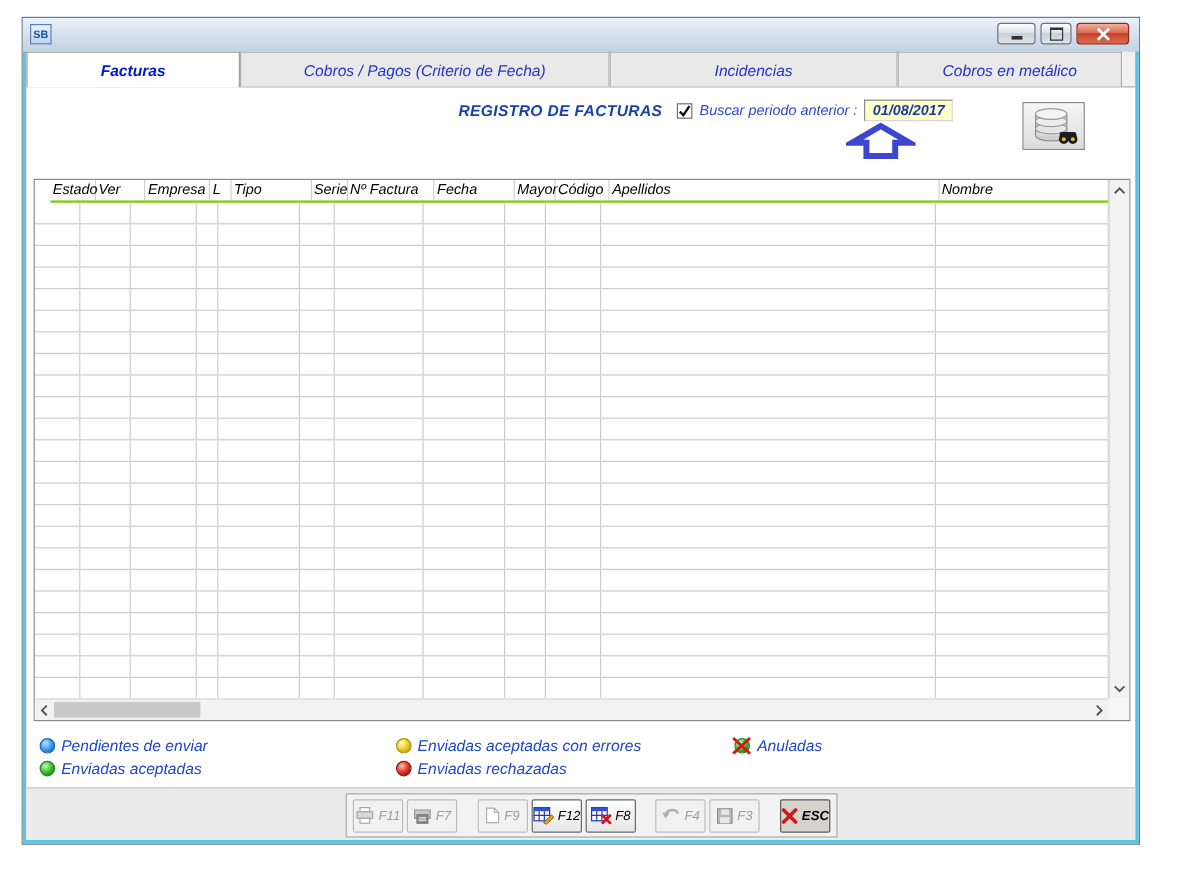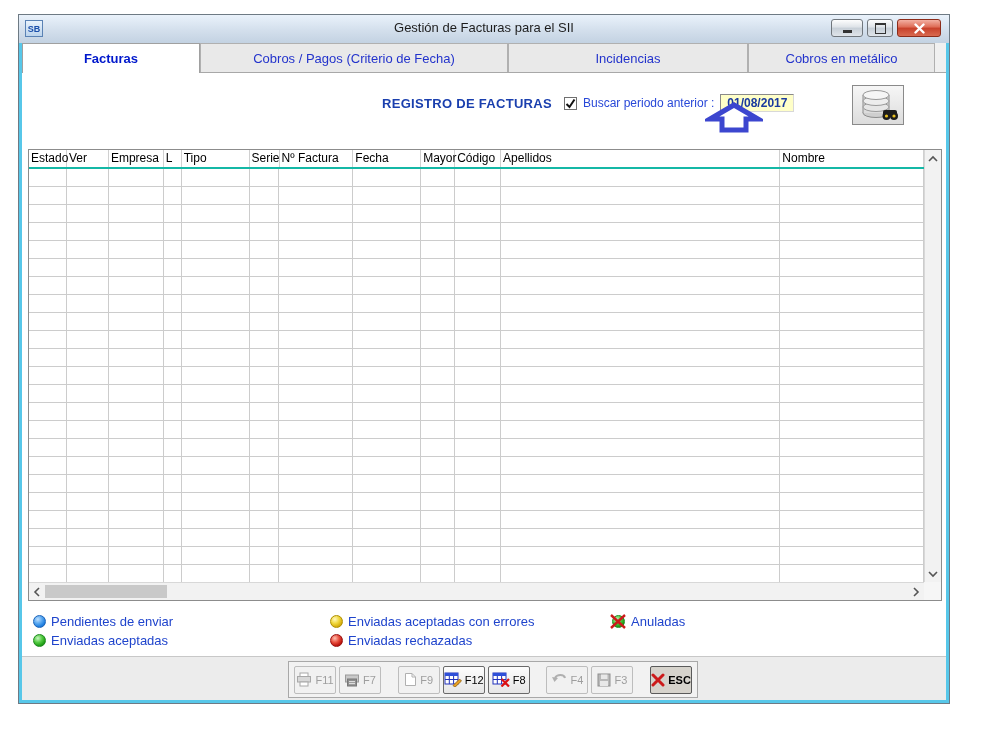--- a/index.html
+++ b/index.html
@@ -9,41 +9,41 @@
   .titlebar{position:relative;height:28px;background:linear-gradient(#eaf2fb,#d3dfec 55%,#c3d2e2);border-bottom:1px solid #aebfcf;}
   .tb-title{position:absolute;left:0;right:0;top:5px;text-align:center;font-size:13px;color:#1d1d1d;pointer-events:none;}
   .tb-logo{position:absolute;left:6px;top:5px;width:18px;height:17px;background:linear-gradient(#e8f2fc,#bcd4ec);border:1px solid #5a82b4;color:#1a4faa;font-size:9px;font-weight:bold;text-align:center;line-height:17px;box-sizing:border-box;}
   .tb-controls{position:absolute;right:8px;top:4px;display:flex;gap:4px;}
   .tb-btn{height:18px;border:1px solid #70767c;border-radius:3px;background:linear-gradient(#fdfdfd,#dde2e7 45%,#c6ced6 50%,#e0e5ea);display:flex;align-items:center;justify-content:center;box-sizing:border-box;}
   .tb-min{width:32px;} .tb-max{width:26px;} 
   .tb-close{width:44px;background:linear-gradient(#f3b0a2,#dd6a54 45%,#c7402a 50%,#d96a50);border-color:#8c2c1a;}
   .glyph-min{width:9px;height:3px;background:#333;margin-top:7px;}
   .glyph-max{width:9px;height:8px;border:1px solid #333;border-top:2px solid #333;background:transparent;}
   
-  .client{position:absolute;left:0;right:0;top:28px;bottom:0;border:3px solid #57c7e9;border-top:none;background:#fca5a5;box-sizing:border-box;}
+  .client{position:absolute;left:0;right:0;top:28px;bottom:0;border:3px solid #57c7e9;border-top:none;background:#fca5a5;box-sizing:border-box;font-style:italic;}
   
   .tabstrip{position:absolute;left:0;right:0;top:0;height:30px;background:#f0f0f0;border-bottom:1px solid #a8a8a8;display:flex;box-sizing:border-box;}
   .tab{height:29px;box-sizing:border-box;border:1px solid #b0b0b0;border-bottom:none;background:#e9e9e9;color:#2333cc;font-size:13px;display:flex;align-items:center;justify-content:center;cursor:default;}
   .tab.active{background:#ffffff;font-weight:bold;color:#0018cc;height:30px;margin-bottom:-1px;border-color:#a0a0a0;}
   .tab:nth-child(1){width:178px;} .tab:nth-child(2){width:308px;} .tab:nth-child(3){width:240px;} .tab:nth-child(4){width:187px;}
   
   .content{position:absolute;left:0;right:0;top:30px;bottom:0;background:#fff;}
-  .regrow{position:absolute;left:360px;top:20px;display:flex;align-items:center;gap:6px;height:20px;}
+  .regrow{position:absolute;left:360px;top:9px;display:flex;align-items:center;gap:6px;height:20px;}
   .reg-title{font-size:13px;font-weight:bold;color:#1a3fae;letter-spacing:.3px;margin-right:6px;}
   .chk{width:13px;height:13px;background:#fff;border:1px solid #707070;display:flex;align-items:center;justify-content:center;box-sizing:border-box;}
   .chk-label{font-size:12px;color:#2848d8;}
   .datefield{width:74px;height:18px;background:#ffffc8;border:1px solid;border-color:#8a8a8a #d8d8d8 #d8d8d8 #8a8a8a;color:#1a3a9e;font-weight:bold;font-size:12px;text-align:center;line-height:17px;box-sizing:border-box;}
   .search-btn{position:absolute;right:42px;top:12px;width:52px;height:40px;background:linear-gradient(#f6f6f6,#dcdcdc);border:1px solid #8a8a8a;display:flex;align-items:center;justify-content:center;box-sizing:border-box;}
   .blue-arrow{position:absolute;left:683px;top:29px;width:58px;height:31px;}
   .filterrow{position:absolute;left:8px;top:44px;display:flex;align-items:center;gap:6px;height:26px;}
   .funnel-box{width:26px;height:24px;background:#d9d9d9;border:1px solid #979797;display:flex;align-items:center;justify-content:center;box-sizing:border-box;}
   .filter-note{font-size:11px;color:#2848d8;}
   
   .grid{position:absolute;left:6px;top:76px;width:914px;height:452px;border:1px solid #8c8c8c;box-sizing:border-box;background:#fff;}
-  .ghead{position:absolute;left:0;top:0;right:17px;height:17px;display:flex;border-bottom:2px solid #14b8a6;box-sizing:content-box;}
+  .ghead{position:absolute;left:13px;top:0;right:17px;height:17px;display:flex;border-bottom:2px solid #84cc16;box-sizing:content-box;}
   .gh{font-size:12px;color:#000;padding:1px 0 0 2px;box-sizing:border-box;border-right:1px solid #d0d0d0;white-space:nowrap;overflow:visible;}
   .gbody{position:absolute;left:0;top:19px;right:17px;bottom:18px;overflow:hidden;}
   .grow-r{display:flex;height:18px;border-bottom:1px solid #cccccc;box-sizing:border-box;}
   .gcell{border-right:1px solid #cccccc;box-sizing:border-box;height:100%;}
   
   .vscroll{position:absolute;right:0;top:0;bottom:18px;width:17px;background:#f2f2f2;border-left:1px solid #d8d8d8;box-sizing:border-box;}
   .vs-up{position:absolute;top:0;left:0;right:0;height:17px;display:flex;align-items:center;justify-content:center;}
   .vs-down{position:absolute;bottom:0;left:0;right:0;height:17px;display:flex;align-items:center;justify-content:center;}
   .hscroll{position:absolute;left:0;right:17px;bottom:0;height:18px;background:#f2f2f2;border-top:1px solid #d8d8d8;box-sizing:border-box;}
   .hs-left{position:absolute;left:0;top:0;bottom:0;width:16px;display:flex;align-items:center;justify-content:center;}
@@ -69,21 +69,20 @@
   .tbtn.esc{background:#d6d3cc;border-color:#5a5a5a;font-weight:bold;}
   .spacer{width:12px;}
 </style>
 </head>
 <body>
 
 <div class="stage">
   <div class="window">
 
     <div class="titlebar">
-      <div class="tb-title">Gestión de Facturas para el SII</div>
       <div class="tb-logo">SB</div>
       <div class="tb-controls">
         <div class="tb-btn tb-min">
             <div class="glyph-min"></div>
           </div>
         <div class="tb-btn tb-max">
             <div class="glyph-max"></div>
           </div>
         <div class="tb-btn tb-close">
           <svg width="11" height="11" viewBox="0 0 11 11">

